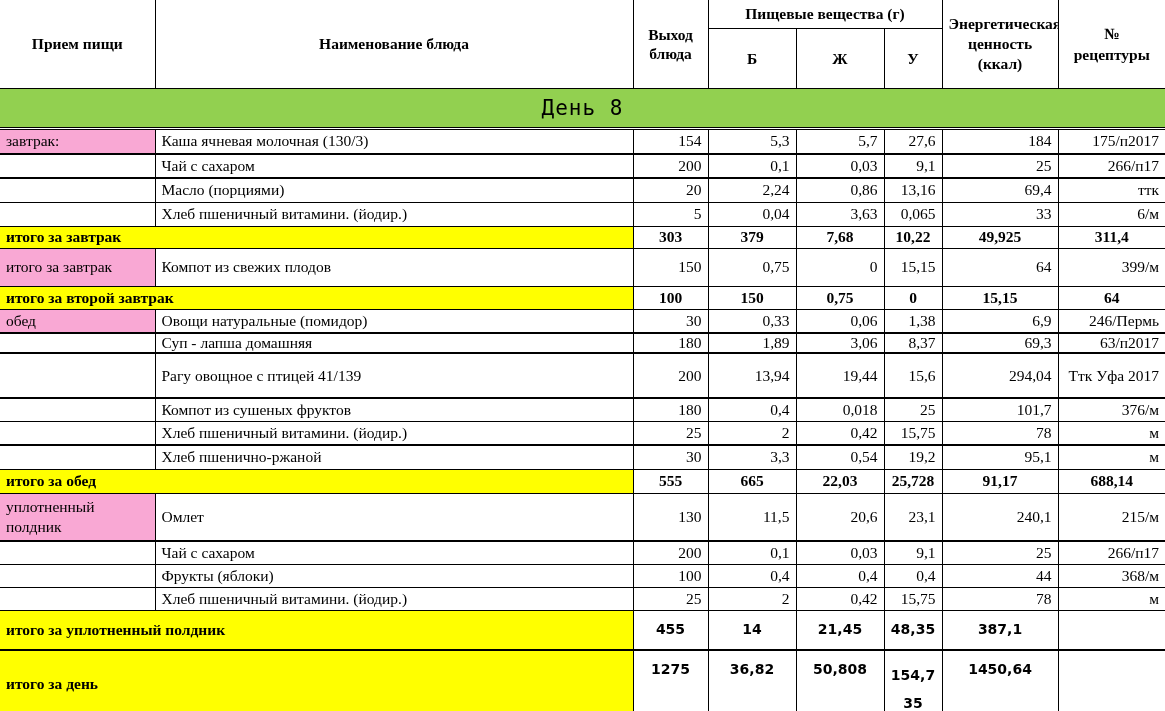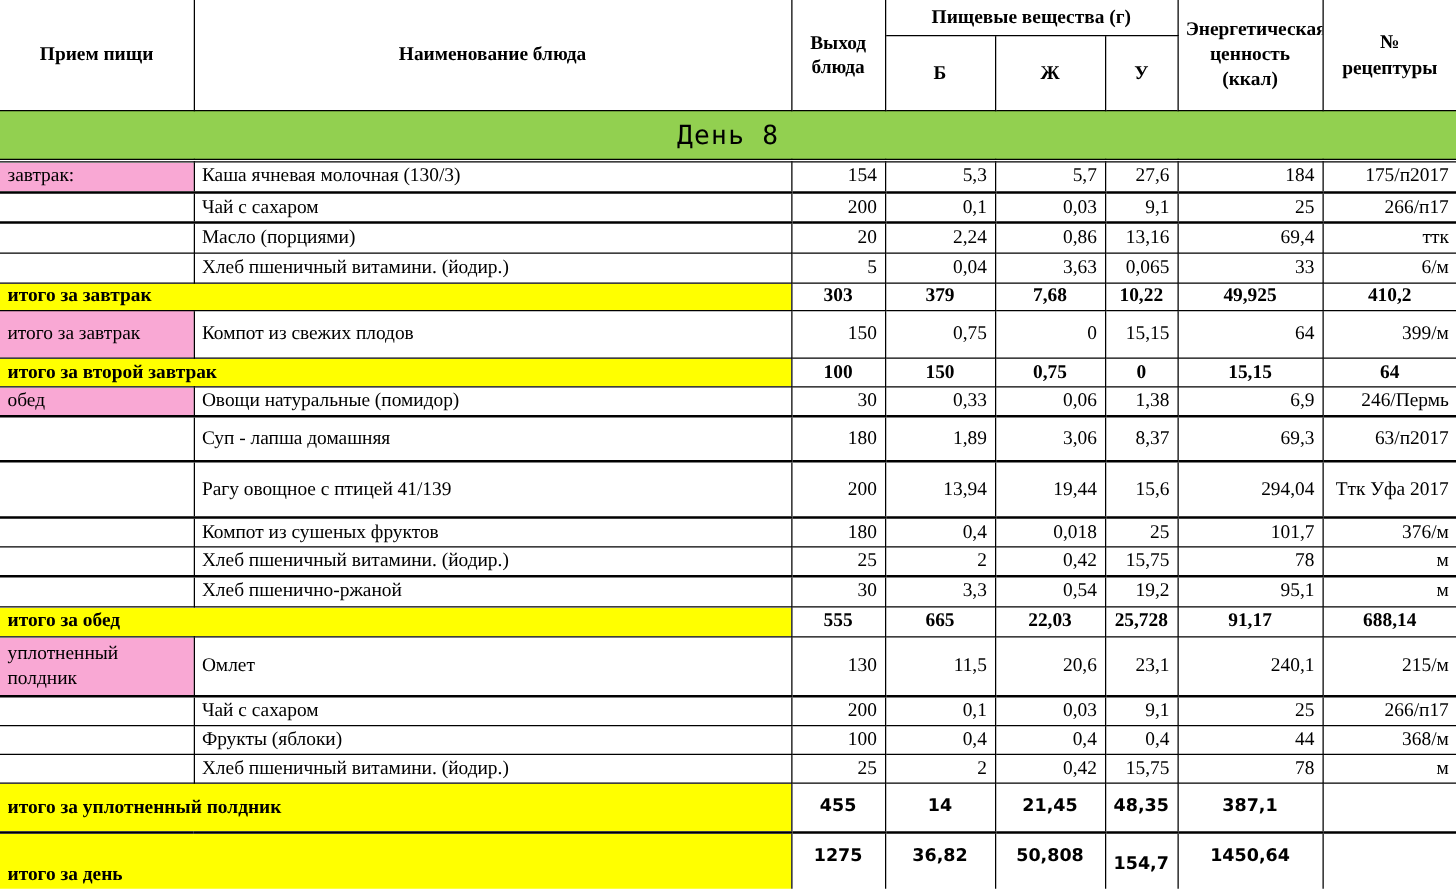--- a/index.html
+++ b/index.html
@@ -94,21 +94,21 @@
         <td class="num">33</td>
         <td class="num last">6/м</td>
       </tr>
       <tr style="height: 22px;">
         <td colspan="2" class="tot first">итого за завтрак</td>
         <td class="totnum">303</td>
         <td class="totnum">379</td>
         <td class="totnum">7,68</td>
         <td class="totnum">10,22</td>
         <td class="totnum">49,925</td>
-        <td class="totnum last">410,2</td>
+        <td class="totnum last">311,4</td>
       </tr>
       <tr style="height: 38px;">
         <td class="first meal">итого за завтрак</td>
         <td class="dish">Компот из свежих плодов</td>
         <td class="num">150</td>
         <td class="num">0,75</td>
         <td class="num">0</td>
         <td class="num">15,15</td>
         <td class="num">64</td>
         <td class="num last">399/м</td>
@@ -125,21 +125,21 @@
       <tr style="height: 24px;">
         <td class="first meal">обед</td>
         <td class="dish">Овощи натуральные (помидор)</td>
         <td class="num">30</td>
         <td class="num">0,33</td>
         <td class="num">0,06</td>
         <td class="num">1,38</td>
         <td class="num">6,9</td>
         <td class="num last">246/Пермь</td>
       </tr>
-      <tr class="thick-top" style="height: 36px;">
+      <tr class="thick-top" style="height: 20px;">
         <td class="first "></td>
         <td class="dish">Суп - лапша домашняя</td>
         <td class="num">180</td>
         <td class="num">1,89</td>
         <td class="num">3,06</td>
         <td class="num">8,37</td>
         <td class="num">69,3</td>
         <td class="num last">63/п2017</td>
       </tr>
       <tr class="thick-top" style="height: 45px;">

